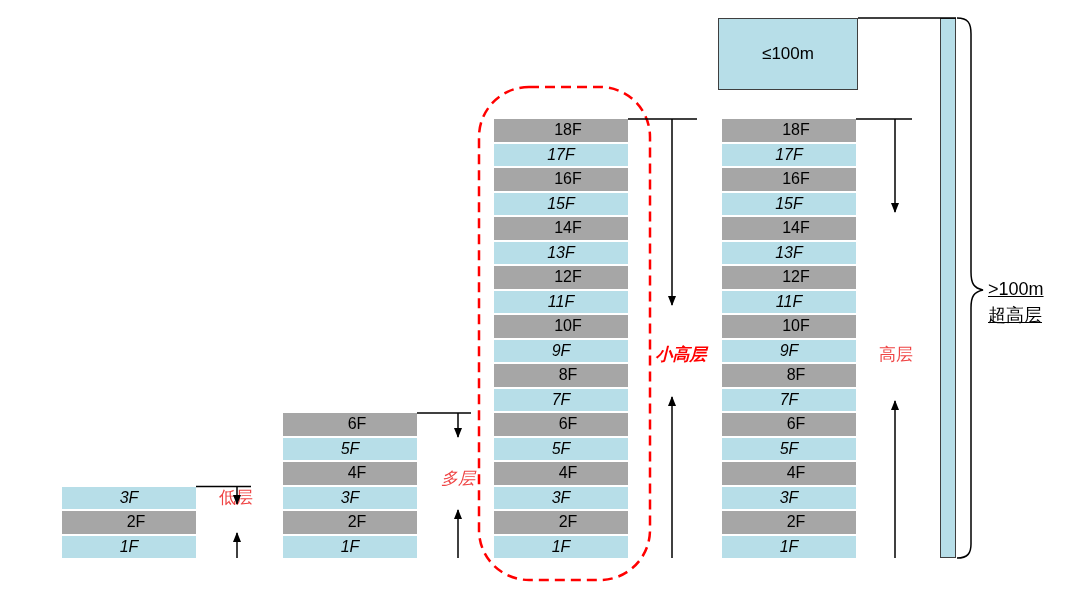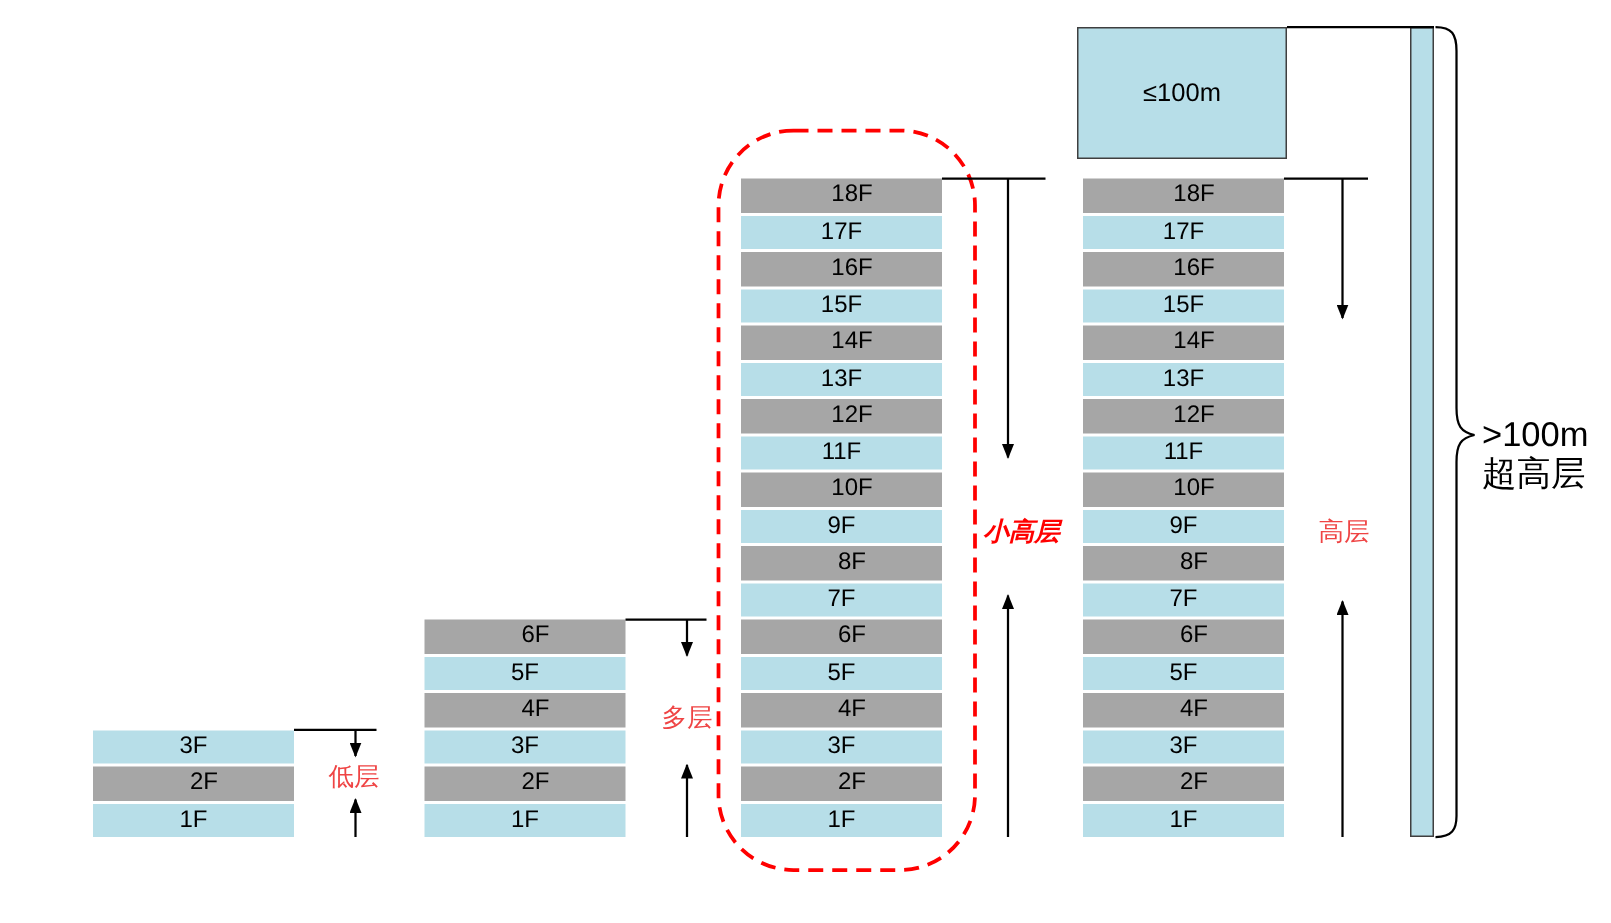--- a/index.html
+++ b/index.html
@@ -27,26 +27,26 @@
     gap: 2px;
   }
   .floor {
     flex: 1;
     display: flex;
     align-items: center;
     justify-content: center;
     font-size: 16px;
     color: #000;
   }
-  .floor-light { background: var(--floor-light); }
+  .floor-light { background: var(--floor-light); font-style: italic; }
   .floor-gray  { background: var(--floor-gray); padding-left: 14px; }
   .capbox {
     position: absolute;
     left: 718px; top: 18px;
-    width: 140px; height: 88px;
+    width: 140px; height: 72px;
     background: var(--floor-light);
     border: 1px solid #3f3f3f;
     box-sizing: border-box;
     display: flex;
     align-items: center;
     justify-content: center;
     font-size: 17px;
     color: #000;
   }
   .bar {
@@ -64,24 +64,25 @@
     color: #ef4444;
     white-space: nowrap;
   }
   .lbl-red {
     color: var(--highlight-red);
     font-weight: bold;
   }
   .superlabel {
     position: absolute;
     left: 988px; top: 276px;
-    font-size: 23px;
+    font-size: 18px;
     line-height: 26px;
     color: #000;
     white-space: nowrap;
+    text-decoration: underline;
   }
 </style>
 </head>
 <body>
 
 <div class="stage">
 
   <div class="stack" style="left:62px; top:486.5px; width:134px; height:71.5px;">
       <div class="floor floor-light">3F</div>
       <div class="floor floor-gray">2F</div>
@@ -138,22 +139,22 @@
       <div class="floor floor-gray">2F</div>
       <div class="floor floor-light">1F</div>
     </div>
 
   <div class="capbox">
     <span>≤100m</span>
   </div>
 
   <div class="bar"></div>
 
-  <div class="lbl" style="left:236px; top:506px;">低层</div>
-  <div class="lbl" style="left:458px; top:467px;">多层</div>
+  <div class="lbl" style="left:236px; top:486px;">低层</div>
+  <div class="lbl" style="left:458px; top:467px;font-style:italic;">多层</div>
   <div class="lbl lbl-red" style="left:681px; top:343px;font-style:italic;">小高层</div>
   <div class="lbl" style="left:896px; top:343px;">高层</div>
 
   <div class="superlabel">
     <div>&gt;100m</div>
     <div>超高层</div>
   </div>
 
   <svg class="overlay" width="1074" height="615" viewBox="0 0 1074 615">
     <defs>

